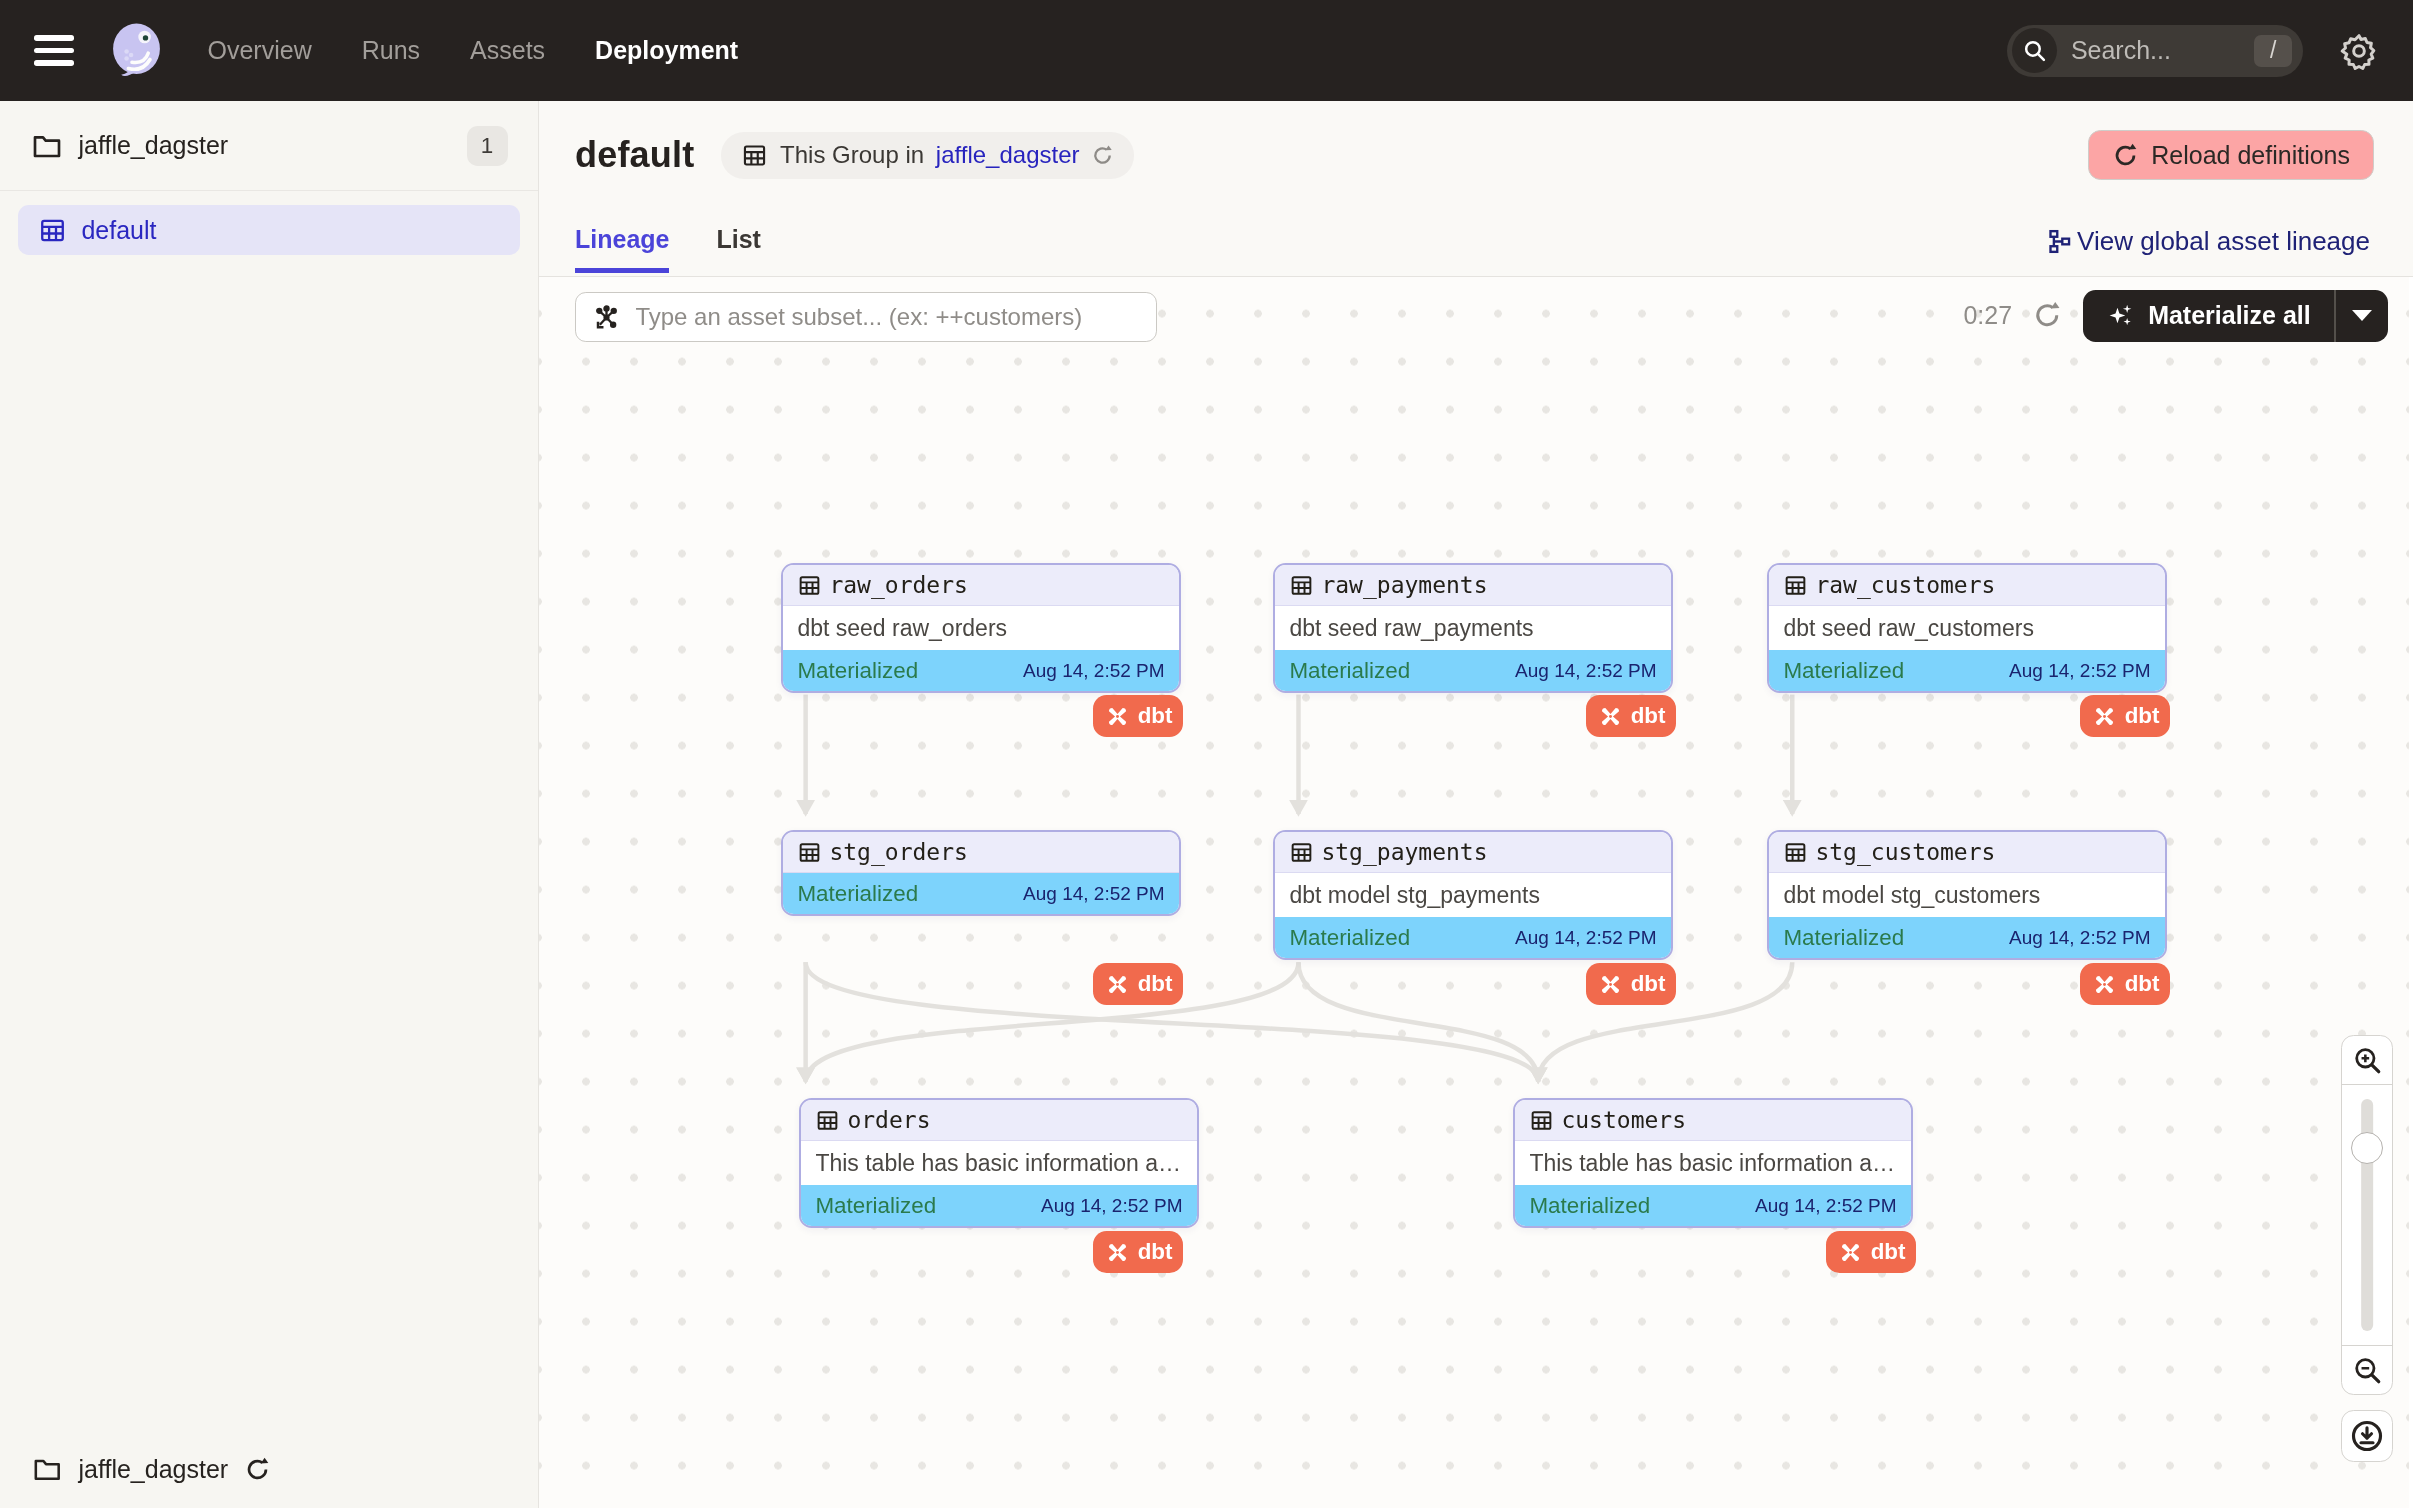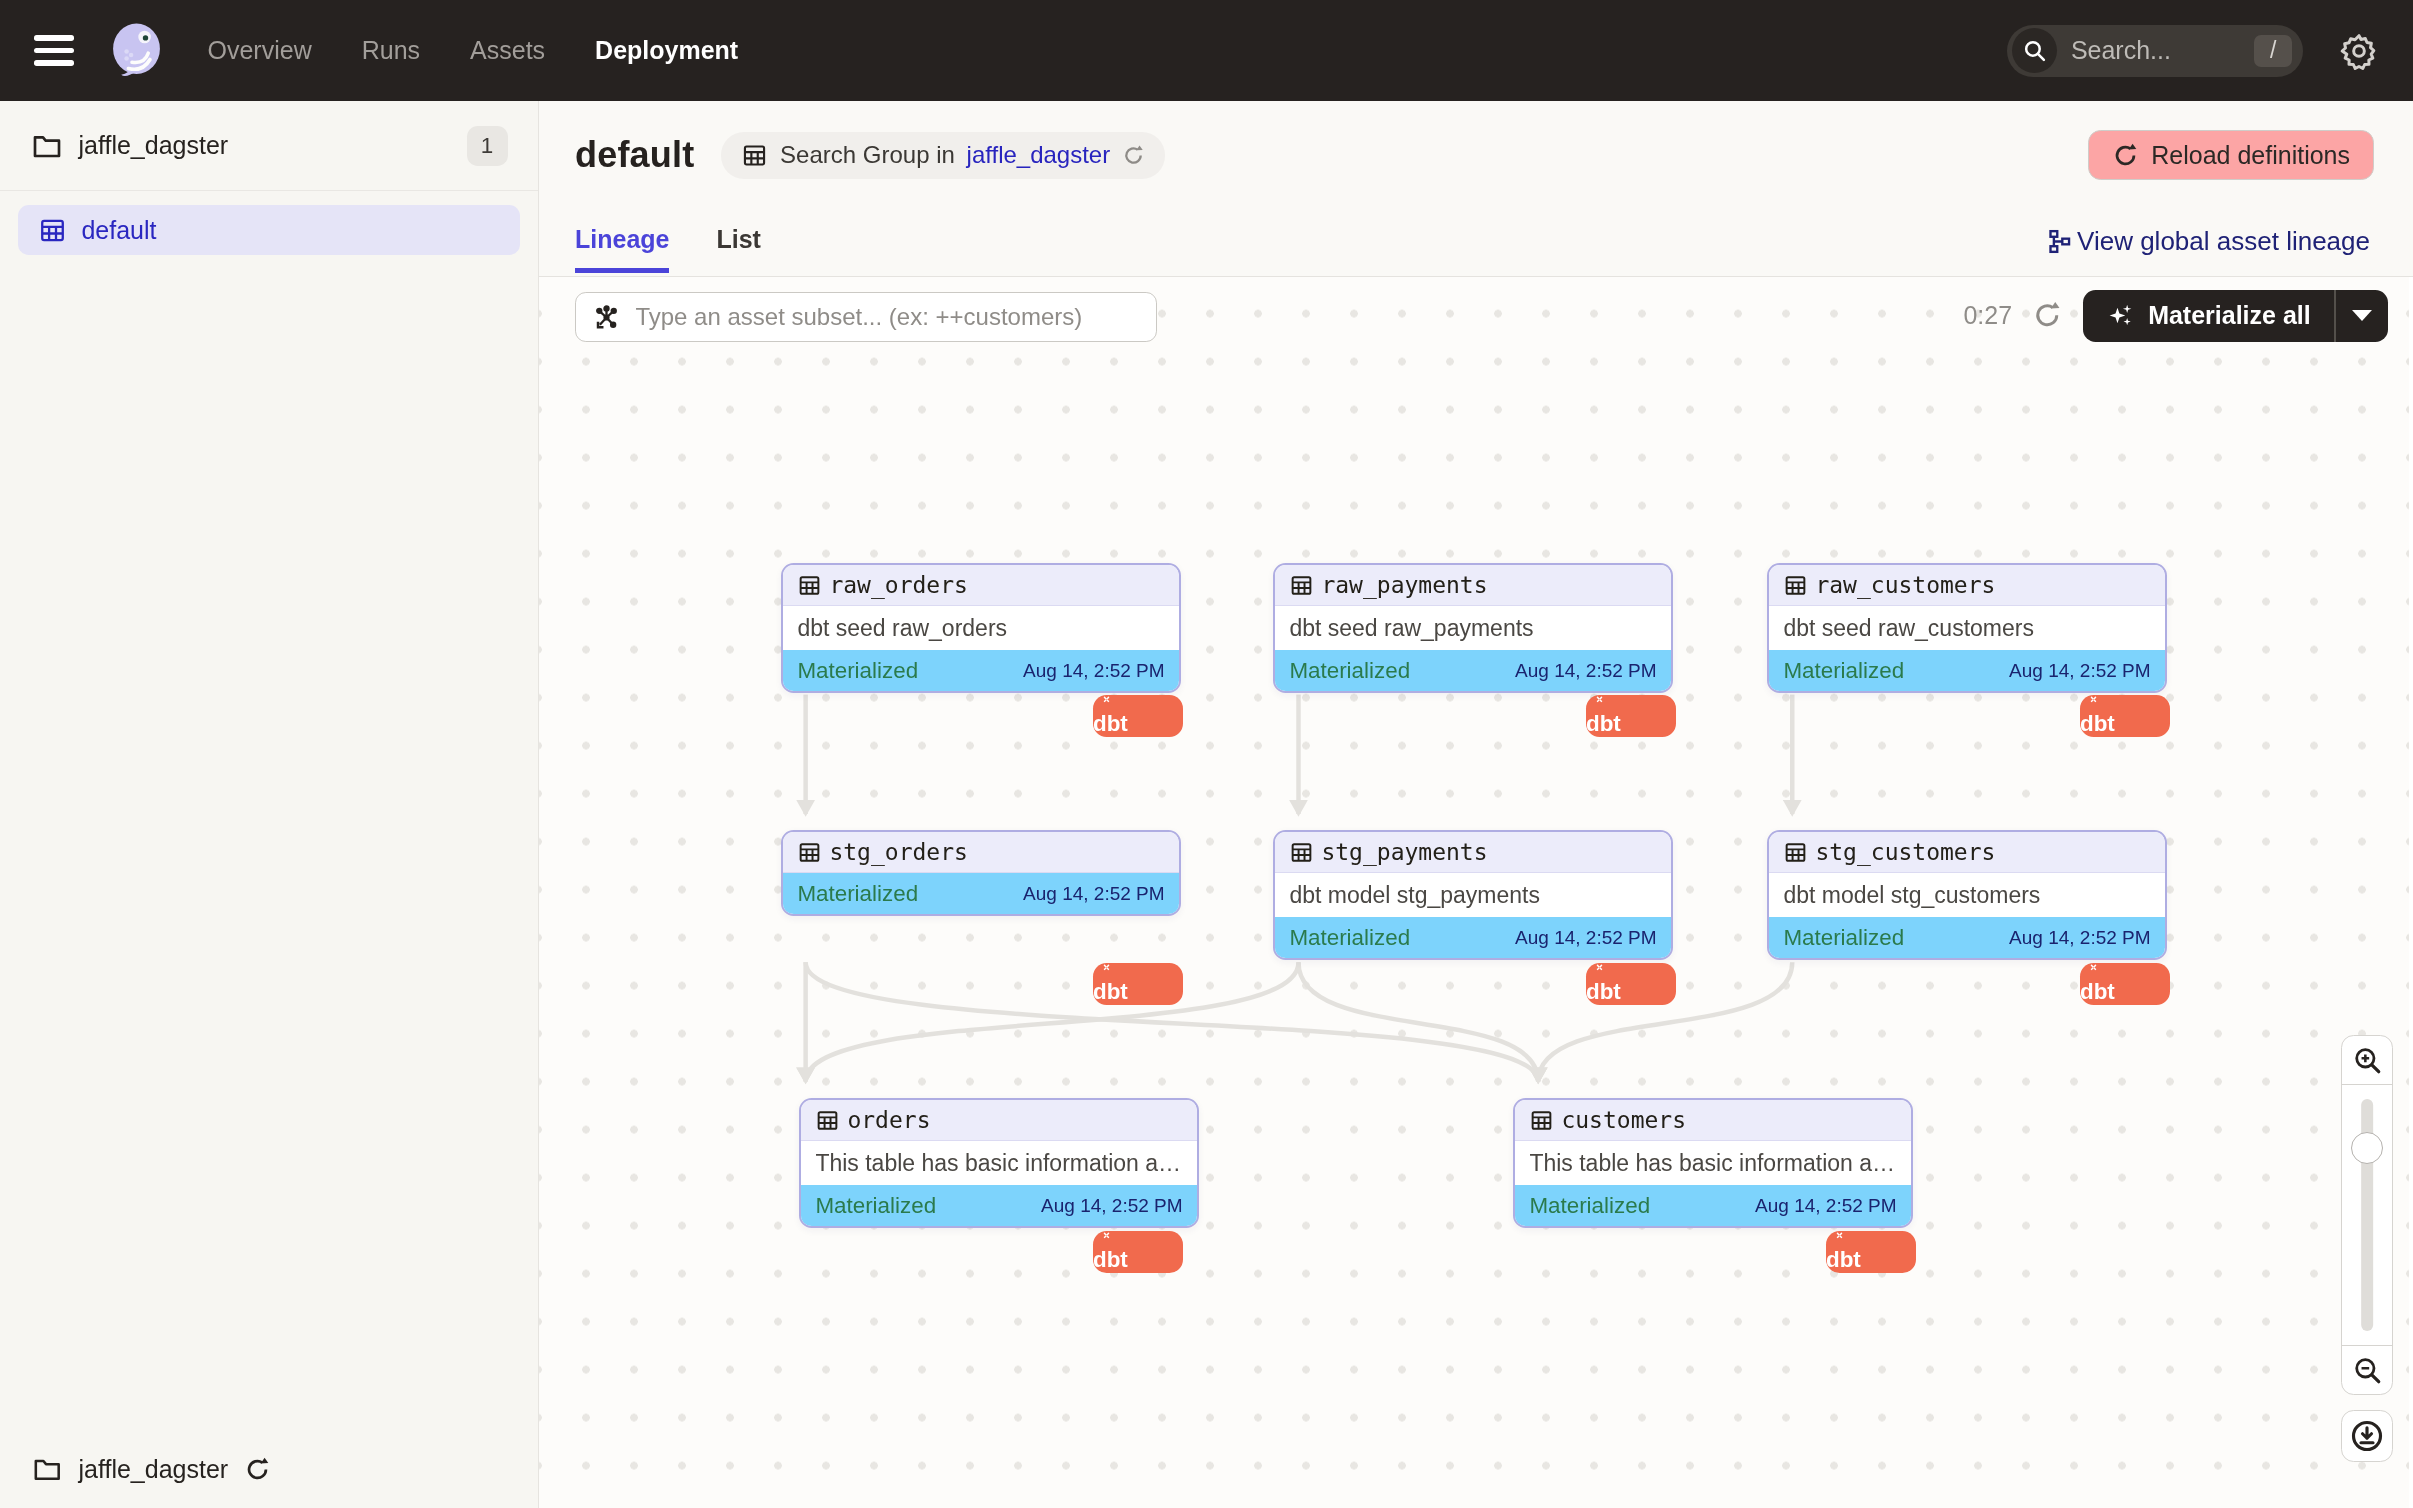--- a/index.html
+++ b/index.html
@@ -98,22 +98,22 @@
     display:flex; align-items:center; gap:7px; padding:0 14.4px; }
   .an-name { font-family:"DejaVu Sans Mono", monospace; font-size:23px; color:#232019; }
   .an-body { height:44px; display:flex; align-items:center; padding:0 14.4px; }
   .an-desc { font-size:23px; color:#4A4743; white-space:nowrap; overflow:hidden;
     text-overflow:ellipsis; }
   .an-footer { height:41px; background:#7dd3fc; display:flex; align-items:center;
     justify-content:space-between; padding:0 14.4px; }
   .an-status { font-size:22.4px; color:#2B7A4C; }
   .an-time { font-size:19px; color:#1A236E; }
   .dbt-badge { position:absolute; width:90px; height:42px; border-radius:13.5px;
-    background:#F16A4D; display:flex; justify-content:center;
-    gap:7.2px; color:#FFFFFF; font-size:22.4px; font-weight:700; cursor:pointer;flex-direction:column; }
+    background:#F16A4D; display:flex; align-items:center; justify-content:center;
+    gap:7.2px; color:#FFFFFF; font-size:22.4px; font-weight:700; cursor:pointer; }
 
   
   .zoom-panel { position:absolute; right:16px; top:758px; width:52px;
     border:1.8px solid #D6D4D0; border-radius:12.6px; background:#FFFFFF; overflow:hidden; }
   .zp-btn { height:48px; display:flex; align-items:center; justify-content:center;
     cursor:pointer; color:#26221F; }
   .zp-track-area { height:262px; border-top:1.8px solid #D6D4D0; border-bottom:1.8px solid #D6D4D0;
     position:relative; }
   .zp-track { position:absolute; left:50%; transform:translateX(-50%); top:14.4px; bottom:14.4px;
     width:11.7px; border-radius:6.3px; background:#DFDDD9; }
@@ -202,21 +202,21 @@
 </div>
 
 <div class="main-header">
   <div class="title-row">
     <div class="page-title">default</div>
     <div class="group-tag">
       <svg width="27" height="27" viewBox="0 0 24 24" fill="none" stroke="#26221F" stroke-width="1.9">
           <rect x="3.5" y="4" width="17" height="16" rx="1.5"></rect>
           <path d="M3.5 9h17M9.2 9v11M14.9 9v11M3.5 14.5h17"></path>
         </svg>
-      <span>Search Group in</span>
+      <span>This Group in</span>
       <a>jaffle_dagster</a>
       <span class="tag-refresh">
         <svg width="23" height="23" viewBox="0 0 24 24">
             <path d="M19.5 12a7.5 7.5 0 1 1-3.2-6.15" fill="none" stroke="currentColor" stroke-width="2.4"></path>
             <polygon points="14.8,6.6 21.6,6.2 18.3,1.6" fill="currentColor"></polygon>
           </svg>
       </span>
     </div>
     <button class="reload-btn">
       <svg width="27" height="27" viewBox="0 0 24 24">

